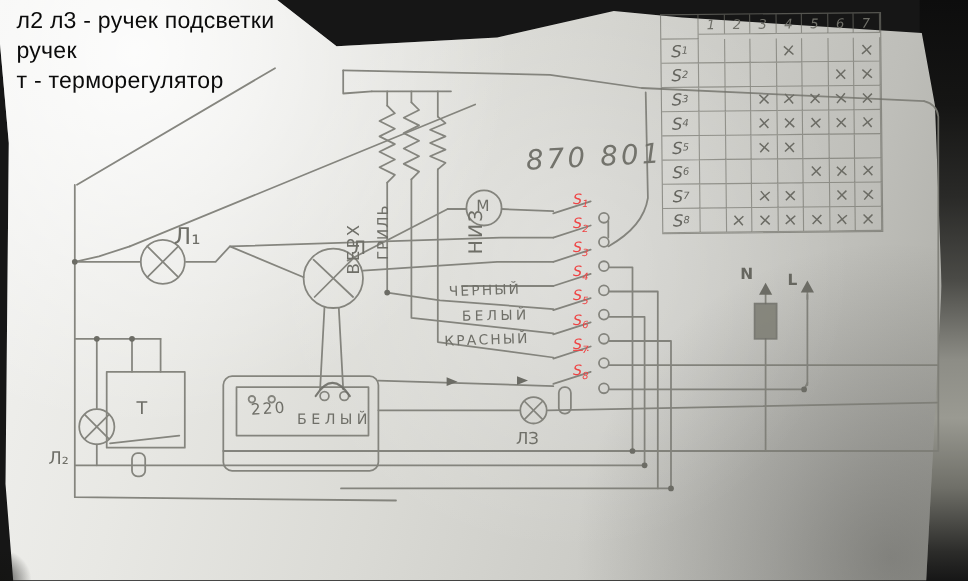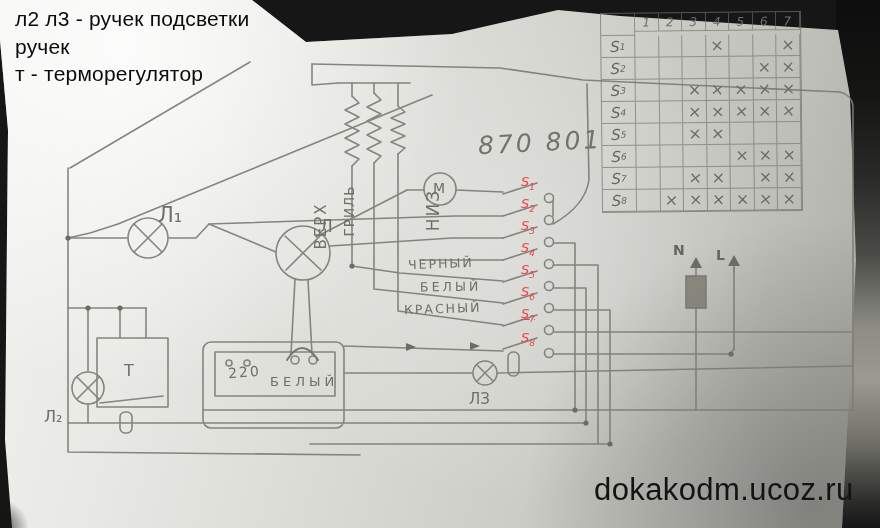--- a/index.html
+++ b/index.html
@@ -387,14 +387,13 @@
           <span style="display: inline-block; transform: rotate(0deg);">×</span>
         </div>
       </div>
     </div>
 
   <div id="legend">
       <div>л2 л3 - ручек подсветки</div>
       <div>ручек</div>
       <div>т - терморегулятор</div>
     </div>
-  <div id="watermark">dokakodm.ucoz.ru</div>
 </div>
 
 </body></html>

